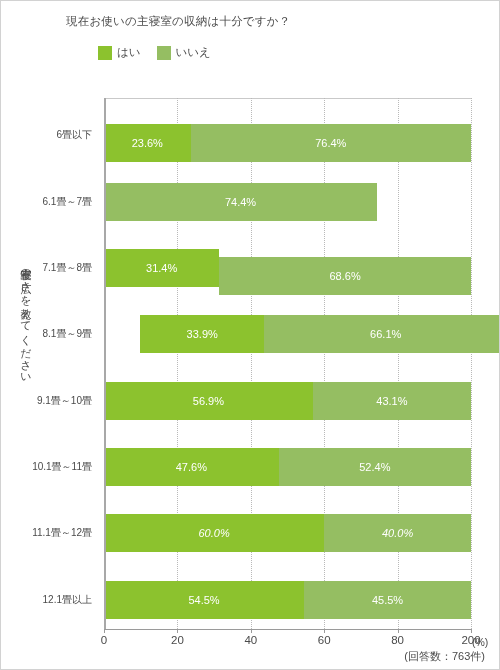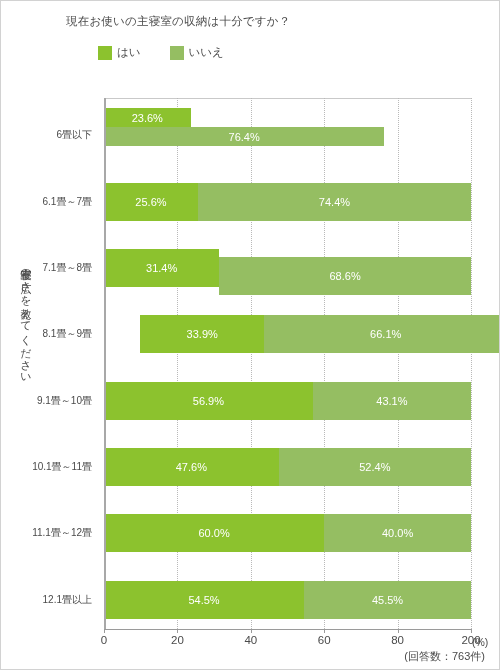--- a/index.html
+++ b/index.html
@@ -31,21 +31,21 @@
     white-space: nowrap;
   }
 
   
   #legend {
     position: absolute;
     left: 76px;
     top: 44px;
     display: flex;
     align-items: center;
-    gap: 29px;
+    gap: 16px;
     padding-left: 21px;
   }
   .legend-item {
     display: flex;
     align-items: center;
     gap: 5px;
   }
   .legend-swatch {
     width: 14px;
     height: 14px;
@@ -224,32 +224,29 @@
       <div class="cat-label" style="top: 494.812px;">12.1畳以上</div>
     </div>
 
   <div id="plot">
     <div id="plot-top-rule"></div>
   <div class="gridline" style="left: 73.4px;"></div>
       <div class="gridline" style="left: 146.8px;"></div>
       <div class="gridline" style="left: 220.2px;"></div>
       <div class="gridline" style="left: 293.6px;"></div>
       <div class="gridline" style="left: 367px;"></div>
-      <div class="bar-row" style="top: 10px; flex-direction: column;">
+      <div class="bar-row" style="top: 26px;">
         <div class="seg" style="width: 86.612px; background: rgb(140, 194, 46);">
           <span class="seg-label">23.6%</span>
         </div>
         <div class="seg" style="width: 280.388px; background: rgb(149, 190, 98);">
           <span class="seg-label">76.4%</span>
         </div>
       </div>
       <div class="bar-row" style="top: 84.5625px;">
-        <div class="seg" style="width: 93.952px; background: rgb(140, 194, 46);">
-          <span class="seg-label">25.6%</span>
-        </div>
         <div class="seg" style="width: 273.048px; background: rgb(149, 190, 98);">
           <span class="seg-label">74.4%</span>
         </div>
       </div>
       <div class="bar-row" style="top: 150.938px;">
         <div class="seg" style="width: 115.238px; background: rgb(140, 194, 46);">
           <span class="seg-label">31.4%</span>
         </div>
         <div class="seg" style="width: 251.762px; background: rgb(149, 190, 98); margin-top: 8px;">
           <span class="seg-label">68.6%</span>
@@ -272,21 +269,21 @@
         </div>
       </div>
       <div class="bar-row" style="top: 350.062px;">
         <div class="seg" style="width: 174.692px; background: rgb(140, 194, 46);">
           <span class="seg-label">47.6%</span>
         </div>
         <div class="seg" style="width: 192.308px; background: rgb(149, 190, 98);">
           <span class="seg-label">52.4%</span>
         </div>
       </div>
-      <div class="bar-row" style="top: 416.438px;">
+      <div class="bar-row" style="top: 416.438px; font-style: italic;">
         <div class="seg" style="width: 220.2px; background: rgb(140, 194, 46);">
           <span class="seg-label">60.0%</span>
         </div>
         <div class="seg" style="width: 146.8px; background: rgb(149, 190, 98);">
           <span class="seg-label">40.0%</span>
         </div>
       </div>
       <div class="bar-row" style="top: 482.812px;">
         <div class="seg" style="width: 200.015px; background: rgb(140, 194, 46);">
           <span class="seg-label">54.5%</span>

